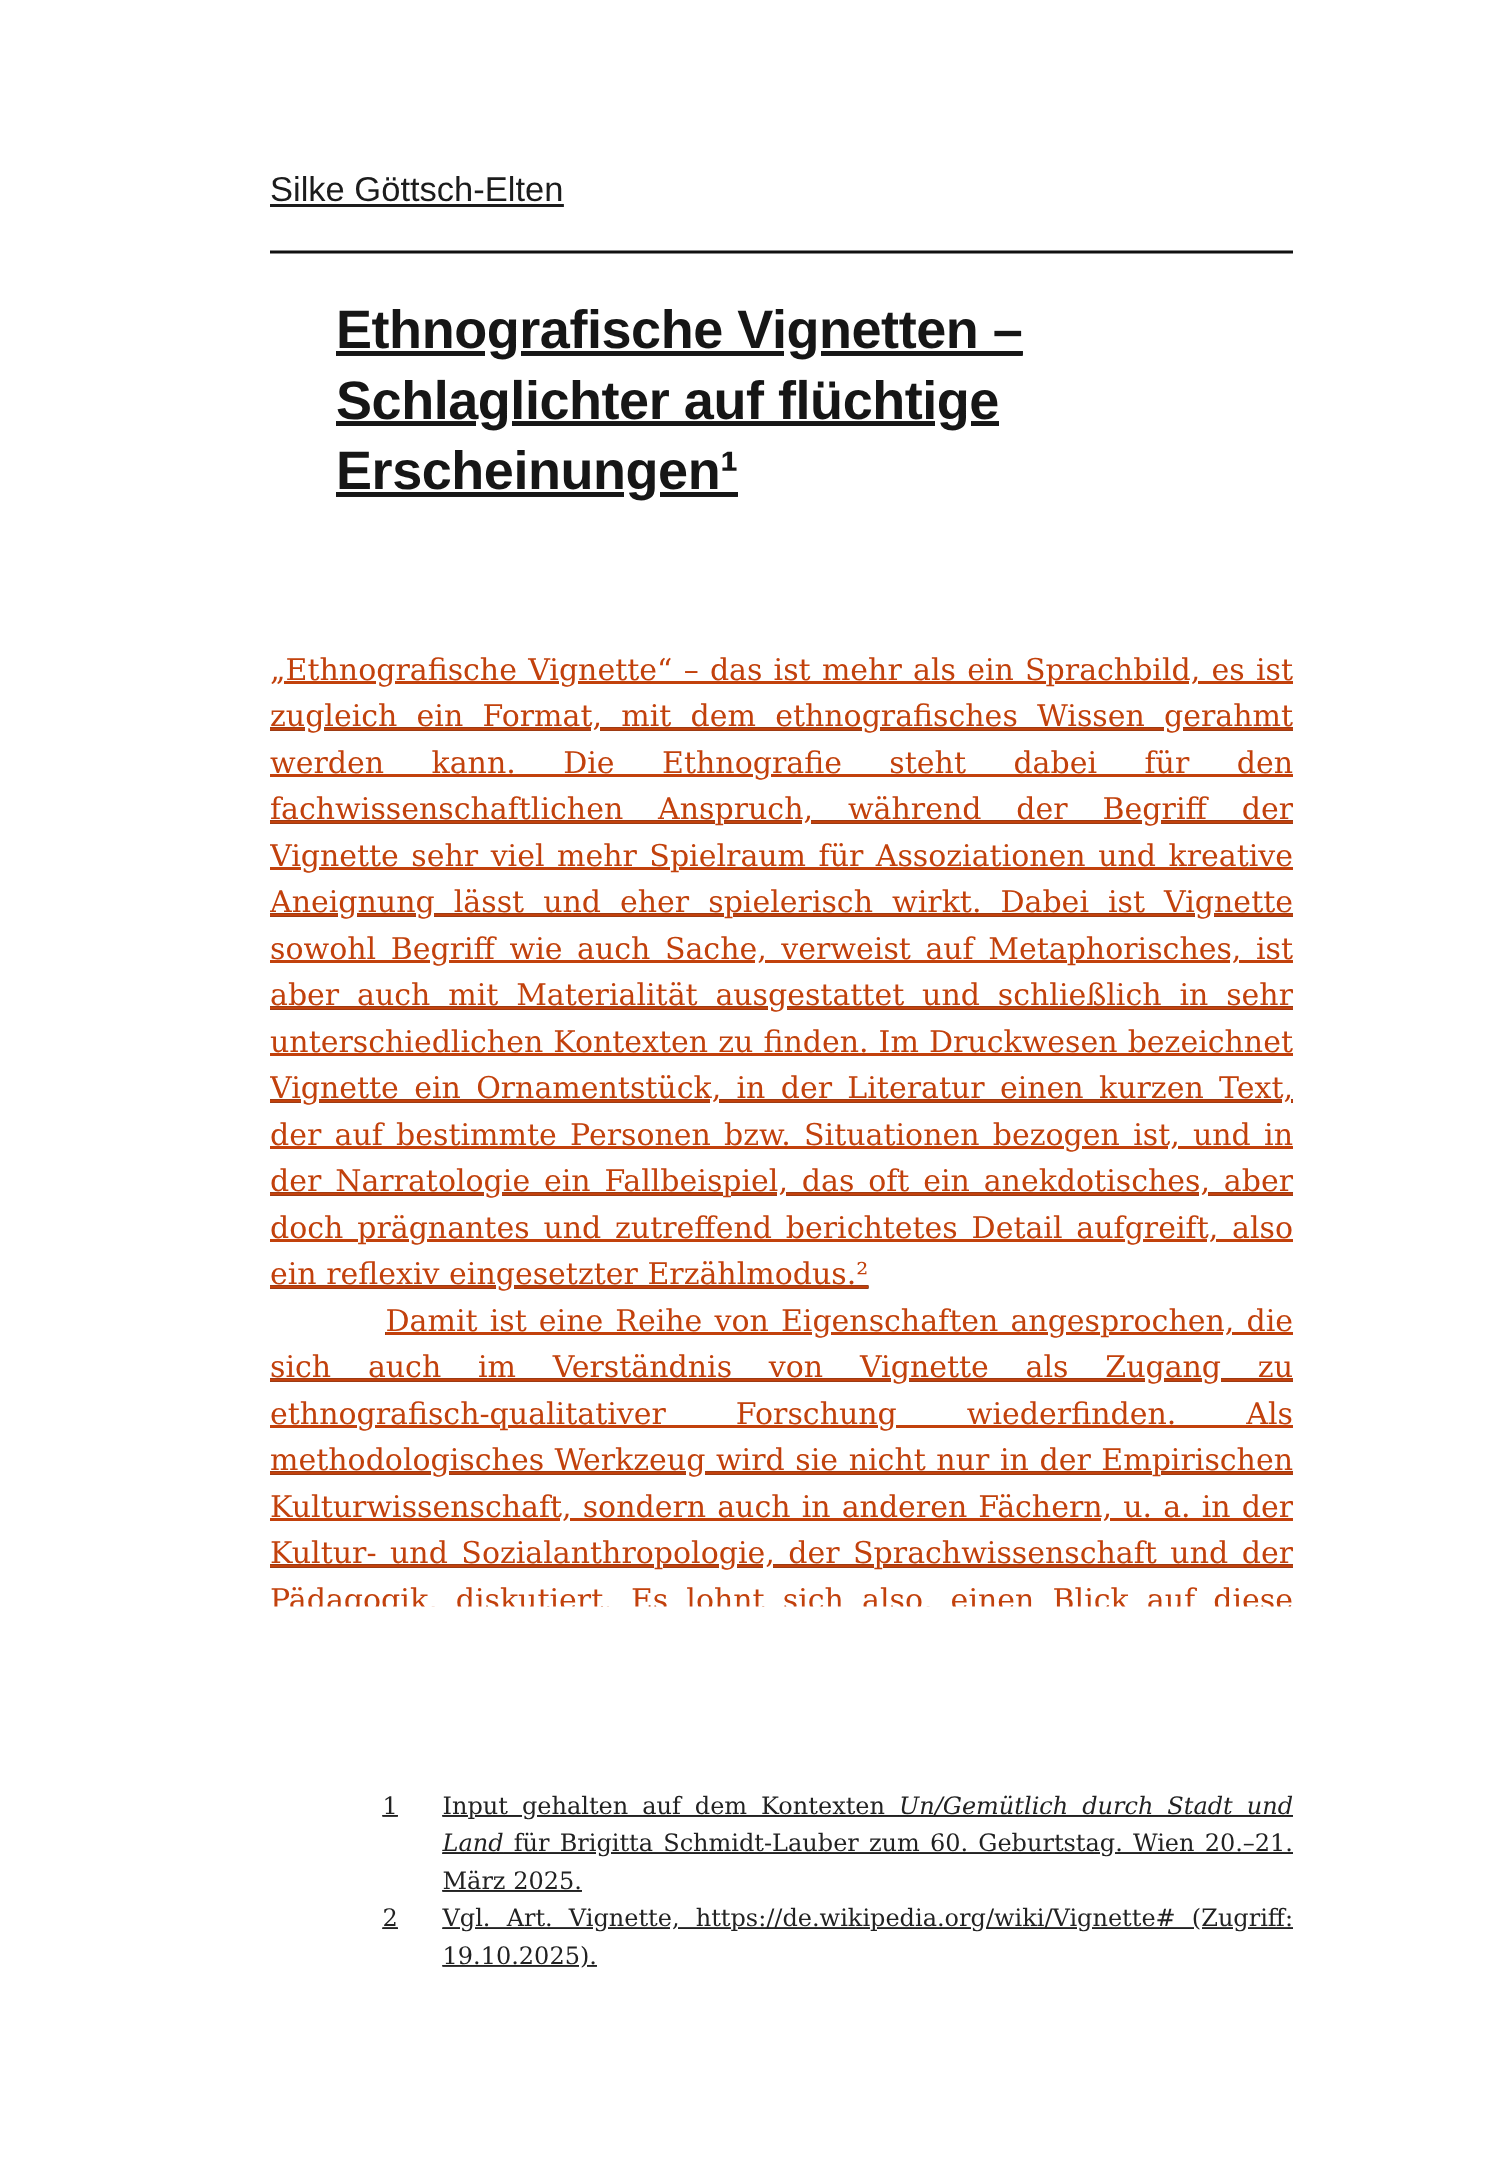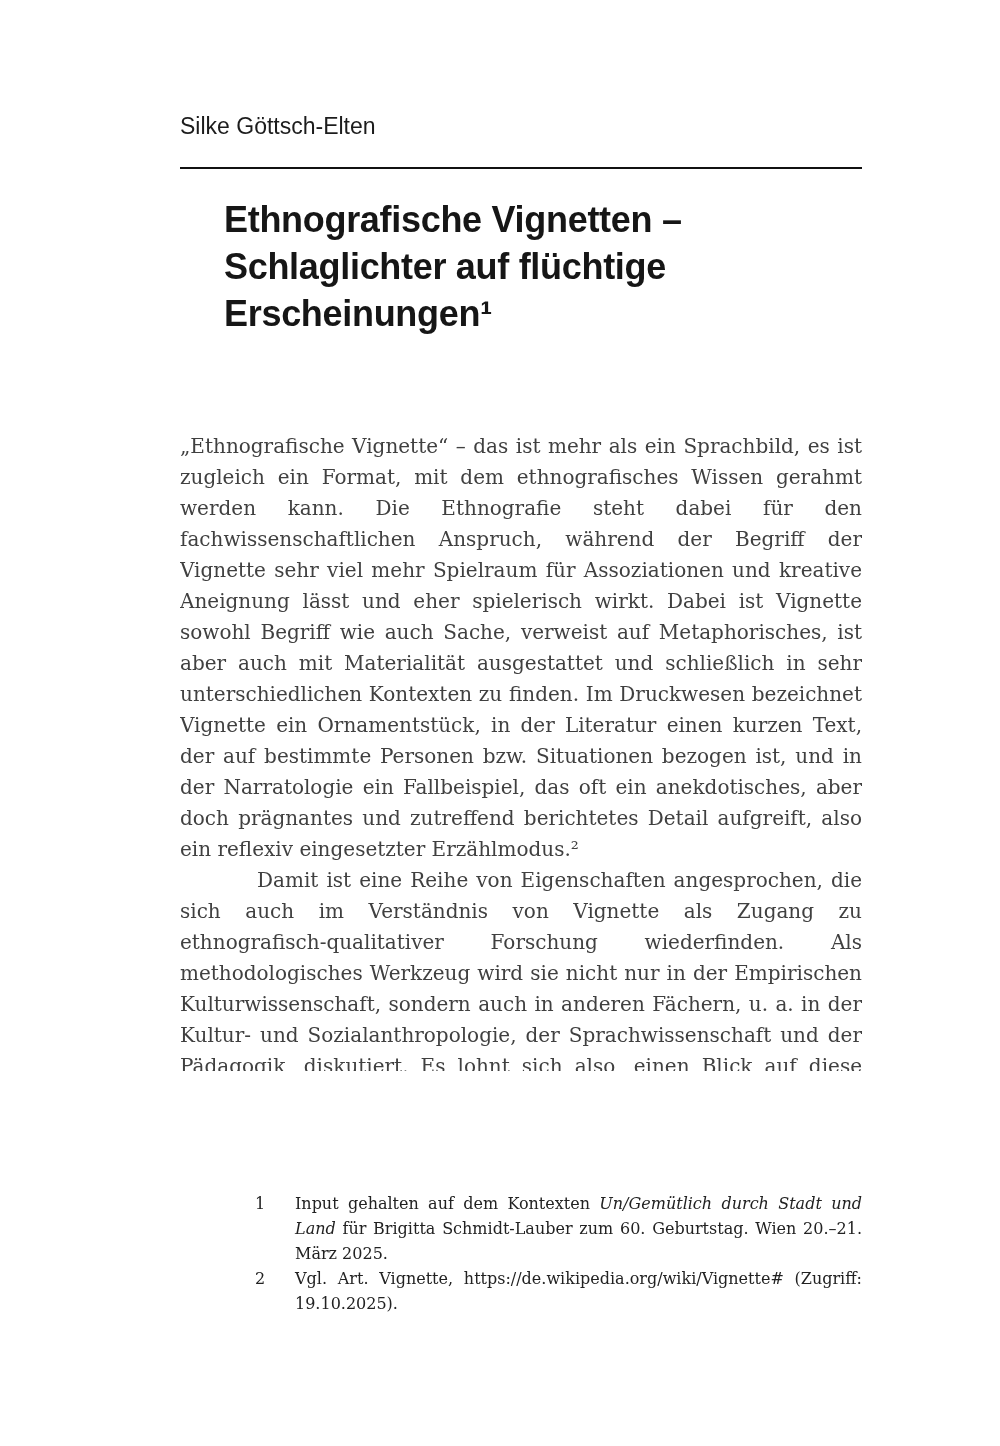--- a/index.html
+++ b/index.html
@@ -1,15 +1,15 @@
 <!DOCTYPE html>
 <html lang="de"><head>
   <meta charset="utf-8">
   <style>
-    * { margin: 0; padding: 0; box-sizing: border-box; }
+    * { margin: 0; padding: 0; box-sizing: border-box; text-decoration: underline; }
     html, body { background: #ffffff; }
     .page {
       position: relative;
       width: 1000px;
       height: 1446px;
       background: #ffffff;
       color: #1f1f1f;
       padding: 112px 138px 0 180px;
       overflow: hidden;
     }
@@ -37,21 +37,21 @@
     }
     .title span { display: block; }
     .body-text {
       margin-top: 94px;
       width: 682px;
       height: 640px;
       overflow: hidden;
       font-family: "DejaVu Serif", "Liberation Serif", serif;
       font-size: 20px;
       line-height: 31px;
-      color: #404040;
+      color: #c2410c;
       text-align: justify;
     }
     .body-para { margin: 0; }
     .body-para.indent { text-indent: 77px; }
     .footnotes {
       position: absolute;
       left: 255px;
       top: 1191px;
       width: 607px;
       font-family: "DejaVu Serif", "Liberation Serif", serif;

